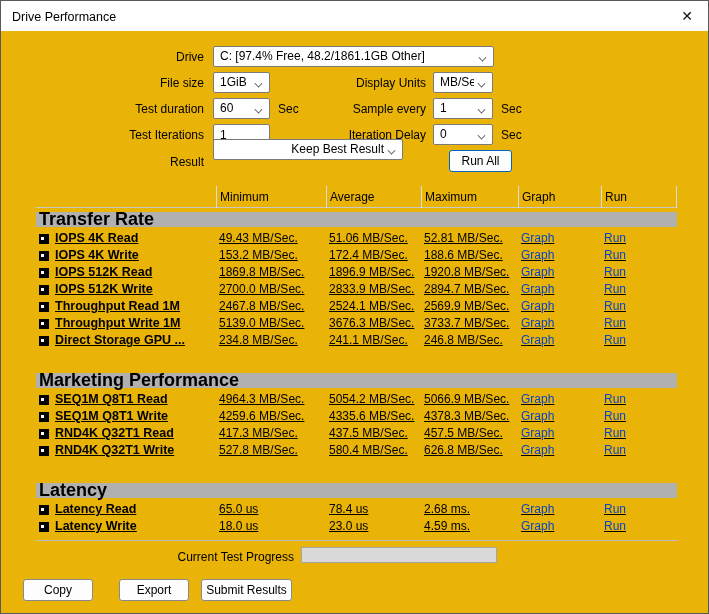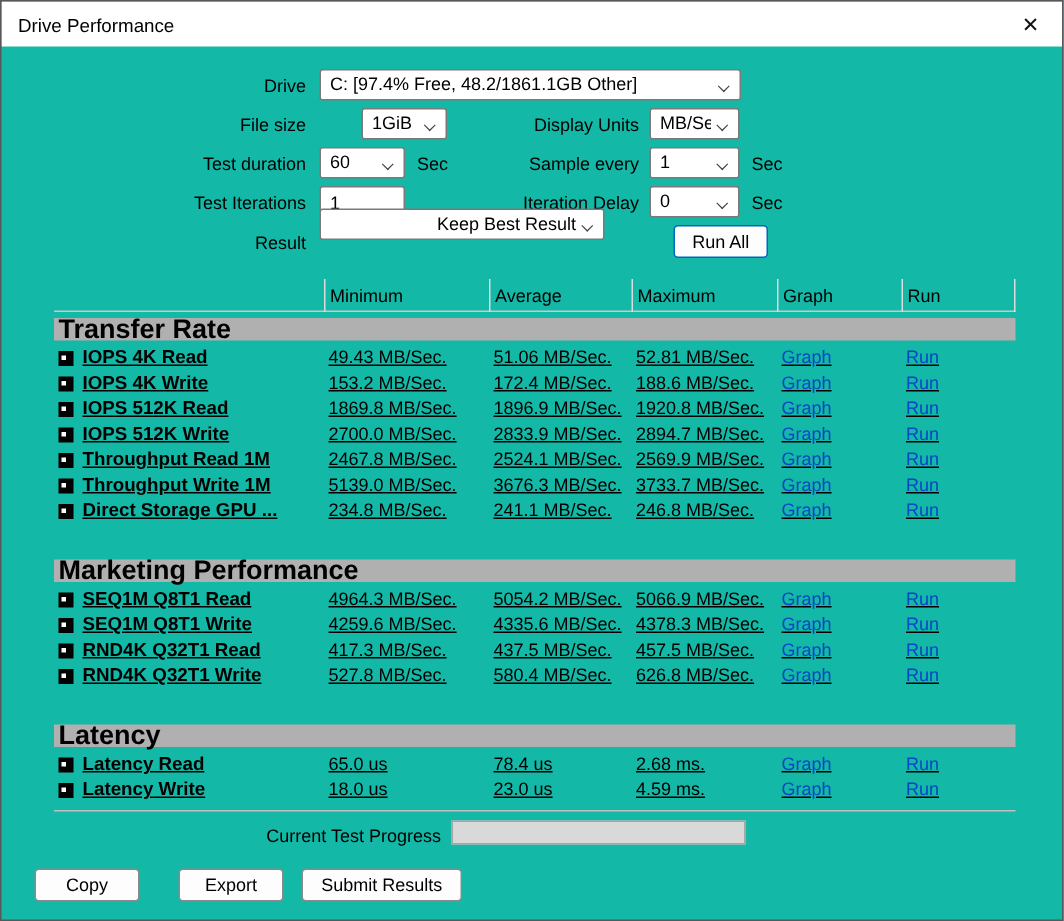--- a/index.html
+++ b/index.html
@@ -9,21 +9,21 @@
   }
   *{box-sizing:border-box;margin:0;padding:0;}
   body{
     font-family:"Liberation Sans", sans-serif;
     background:#888;
     -webkit-font-smoothing:antialiased;
   }
   .dialog{
     position:relative;
     width:709px;height:614px;
-    background:#14b8a6;
+    background:#eab308;
     border:1px solid #585858;
     overflow:hidden;
     font-size:12px;color:#000;
   }
   
   .titlebar{position:absolute;left:0;top:0;width:100%;height:30px;background:#fff;}
   .title{position:absolute;left:11px;top:9px;font-size:12.5px;color:#000;}
   .close-btn{
     position:absolute;right:8px;top:4px;width:26px;height:22px;
     display:flex;align-items:center;justify-content:center;
@@ -109,21 +109,21 @@
     <div class="title">Drive Performance</div>
     <div class="close-btn">✕</div>
   </div>
 
   <div class="label r1" style="top:48px;">Drive</div>
   <div class="combo" style="left:212px;top:45px;width:281px;">
     <span class="val">C: [97.4% Free, 48.2/1861.1GB Other]</span>
   </div>
 
   <div class="label r1" style="top:74px;">File size</div>
-  <div class="combo" style="left:212px;top:71px;width:57px;margin-left:28px;">
+  <div class="combo" style="left:212px;top:71px;width:57px;">
     <span class="val">1GiB</span>
   </div>
   <div class="label r2" style="top:74px;">Display Units</div>
   <div class="combo" style="left:432px;top:71px;width:60px;">
     <span class="val">MB/Sec.</span>
   </div>
 
   <div class="label r1" style="top:100px;">Test duration</div>
   <div class="combo" style="left:212px;top:97px;width:57px;">
     <span class="val">60</span>
@@ -336,15 +336,15 @@
 </div>
   </div>
 </div>
   </div>
 
   <div class="progress-label">Current Test Progress</div>
   <div class="progress"></div>
 
   <button class="btn" style="left:22px;top:578px;width:70px;">Copy</button>
   <button class="btn" style="left:118px;top:578px;width:70px;">Export</button>
-  <button class="btn" style="left:200px;top:578px;width:107px;">Submit Results</button>
+  <button class="btn" style="left:200px;top:578px;width:91px;">Submit Results</button>
 
 </div>
 
 </body></html>

